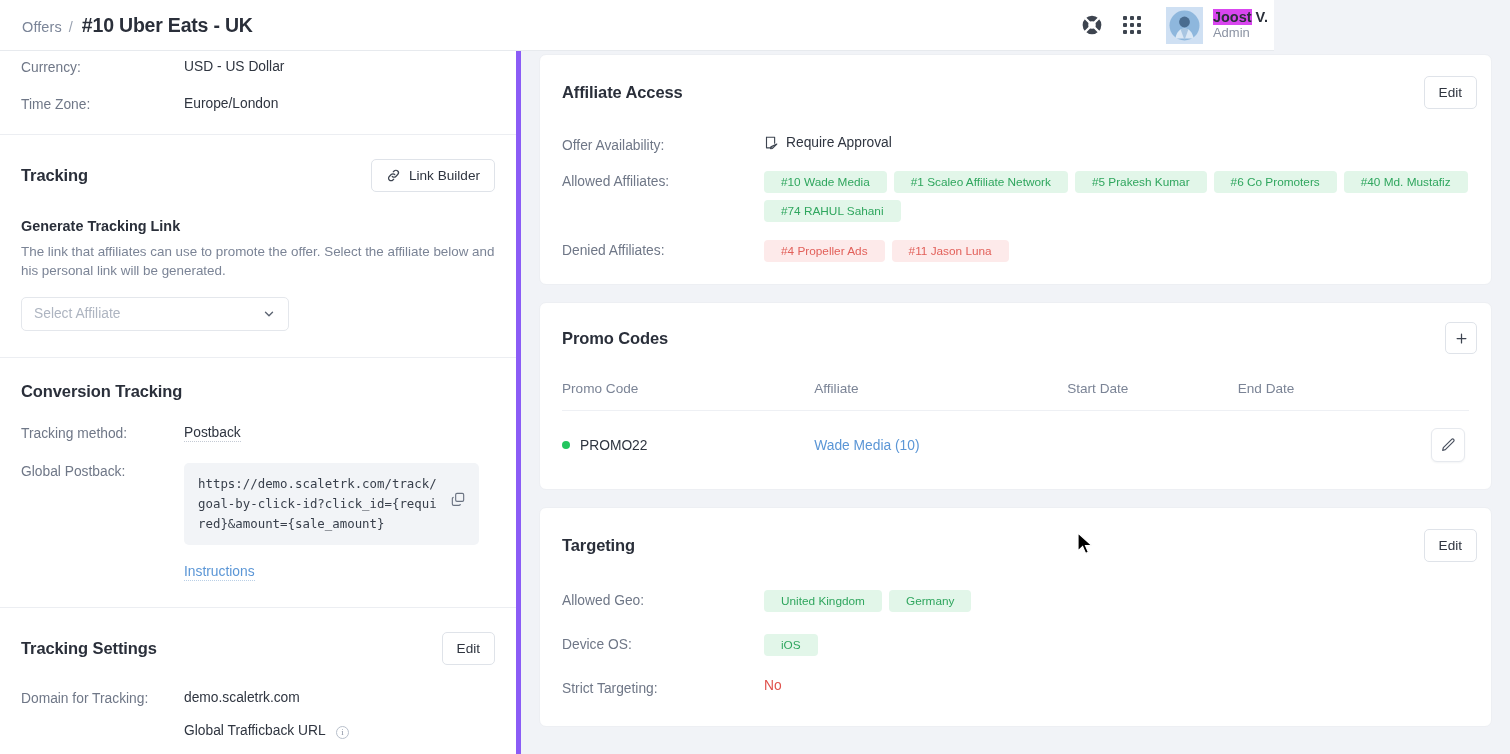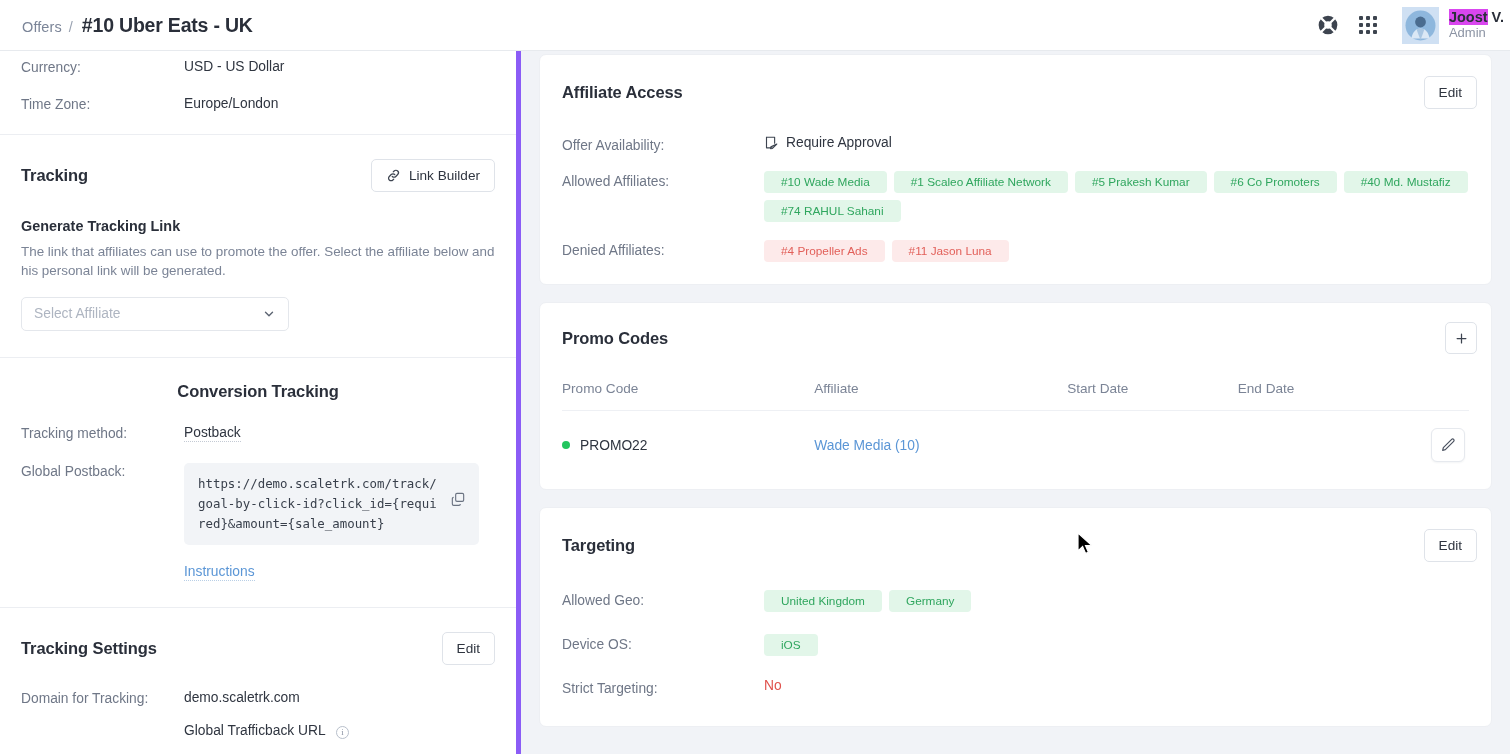--- a/index.html
+++ b/index.html
@@ -8,21 +8,21 @@
     width: 1510px; height: 754px;
     overflow: hidden;
     background: #f1f3f7;
     font-family: "Liberation Sans", sans-serif;
     -webkit-font-smoothing: antialiased;
   }
 
   
   .topbar {
     position: absolute; top: 0; left: 0;
-    width: 1510px; height: 51px;
+    width: 1274px; height: 51px;
     background: #ffffff;
     border-bottom: 1px solid #e7eaee;
     display: flex; align-items: center;
   }
   .breadcrumb { display: flex; align-items: baseline; padding-left: 22px; }
   .crumb-link {
     font-size: 14.5px; color: #7b8598; letter-spacing: .1px;
   }
   .crumb-sep { font-size: 14.5px; color: #9aa3b2; margin: 0 9px 0 7px; }
   .crumb-title {
@@ -266,21 +266,21 @@
         <div class="select">
           <span class="select-ph">Select Affiliate</span>
           <svg width="14" height="14" viewBox="0 0 24 24" fill="none" stroke="#5c6472" stroke-width="2.4" stroke-linecap="round" stroke-linejoin="round">
             <polyline points="6 9 12 15 18 9"></polyline>
           </svg>
         </div>
       </div>
     </div>
 
     <div class="lsec" style="padding-bottom:26px;">
-      <div class="lsec-head" style="padding-bottom:24px;justify-content:center;">
+      <div class="lsec-head" style="padding-bottom:24px;">
         <span class="lsec-title">Conversion Tracking</span>
       </div>
 
       <div class="kv-row">
         <div class="kv-label">Tracking method:</div>
         <div class="kv-value dotted">Postback</div>
       </div>
 
       <div class="kv-row" style="margin-bottom:0;">
         <div class="kv-label">Global Postback:</div>

